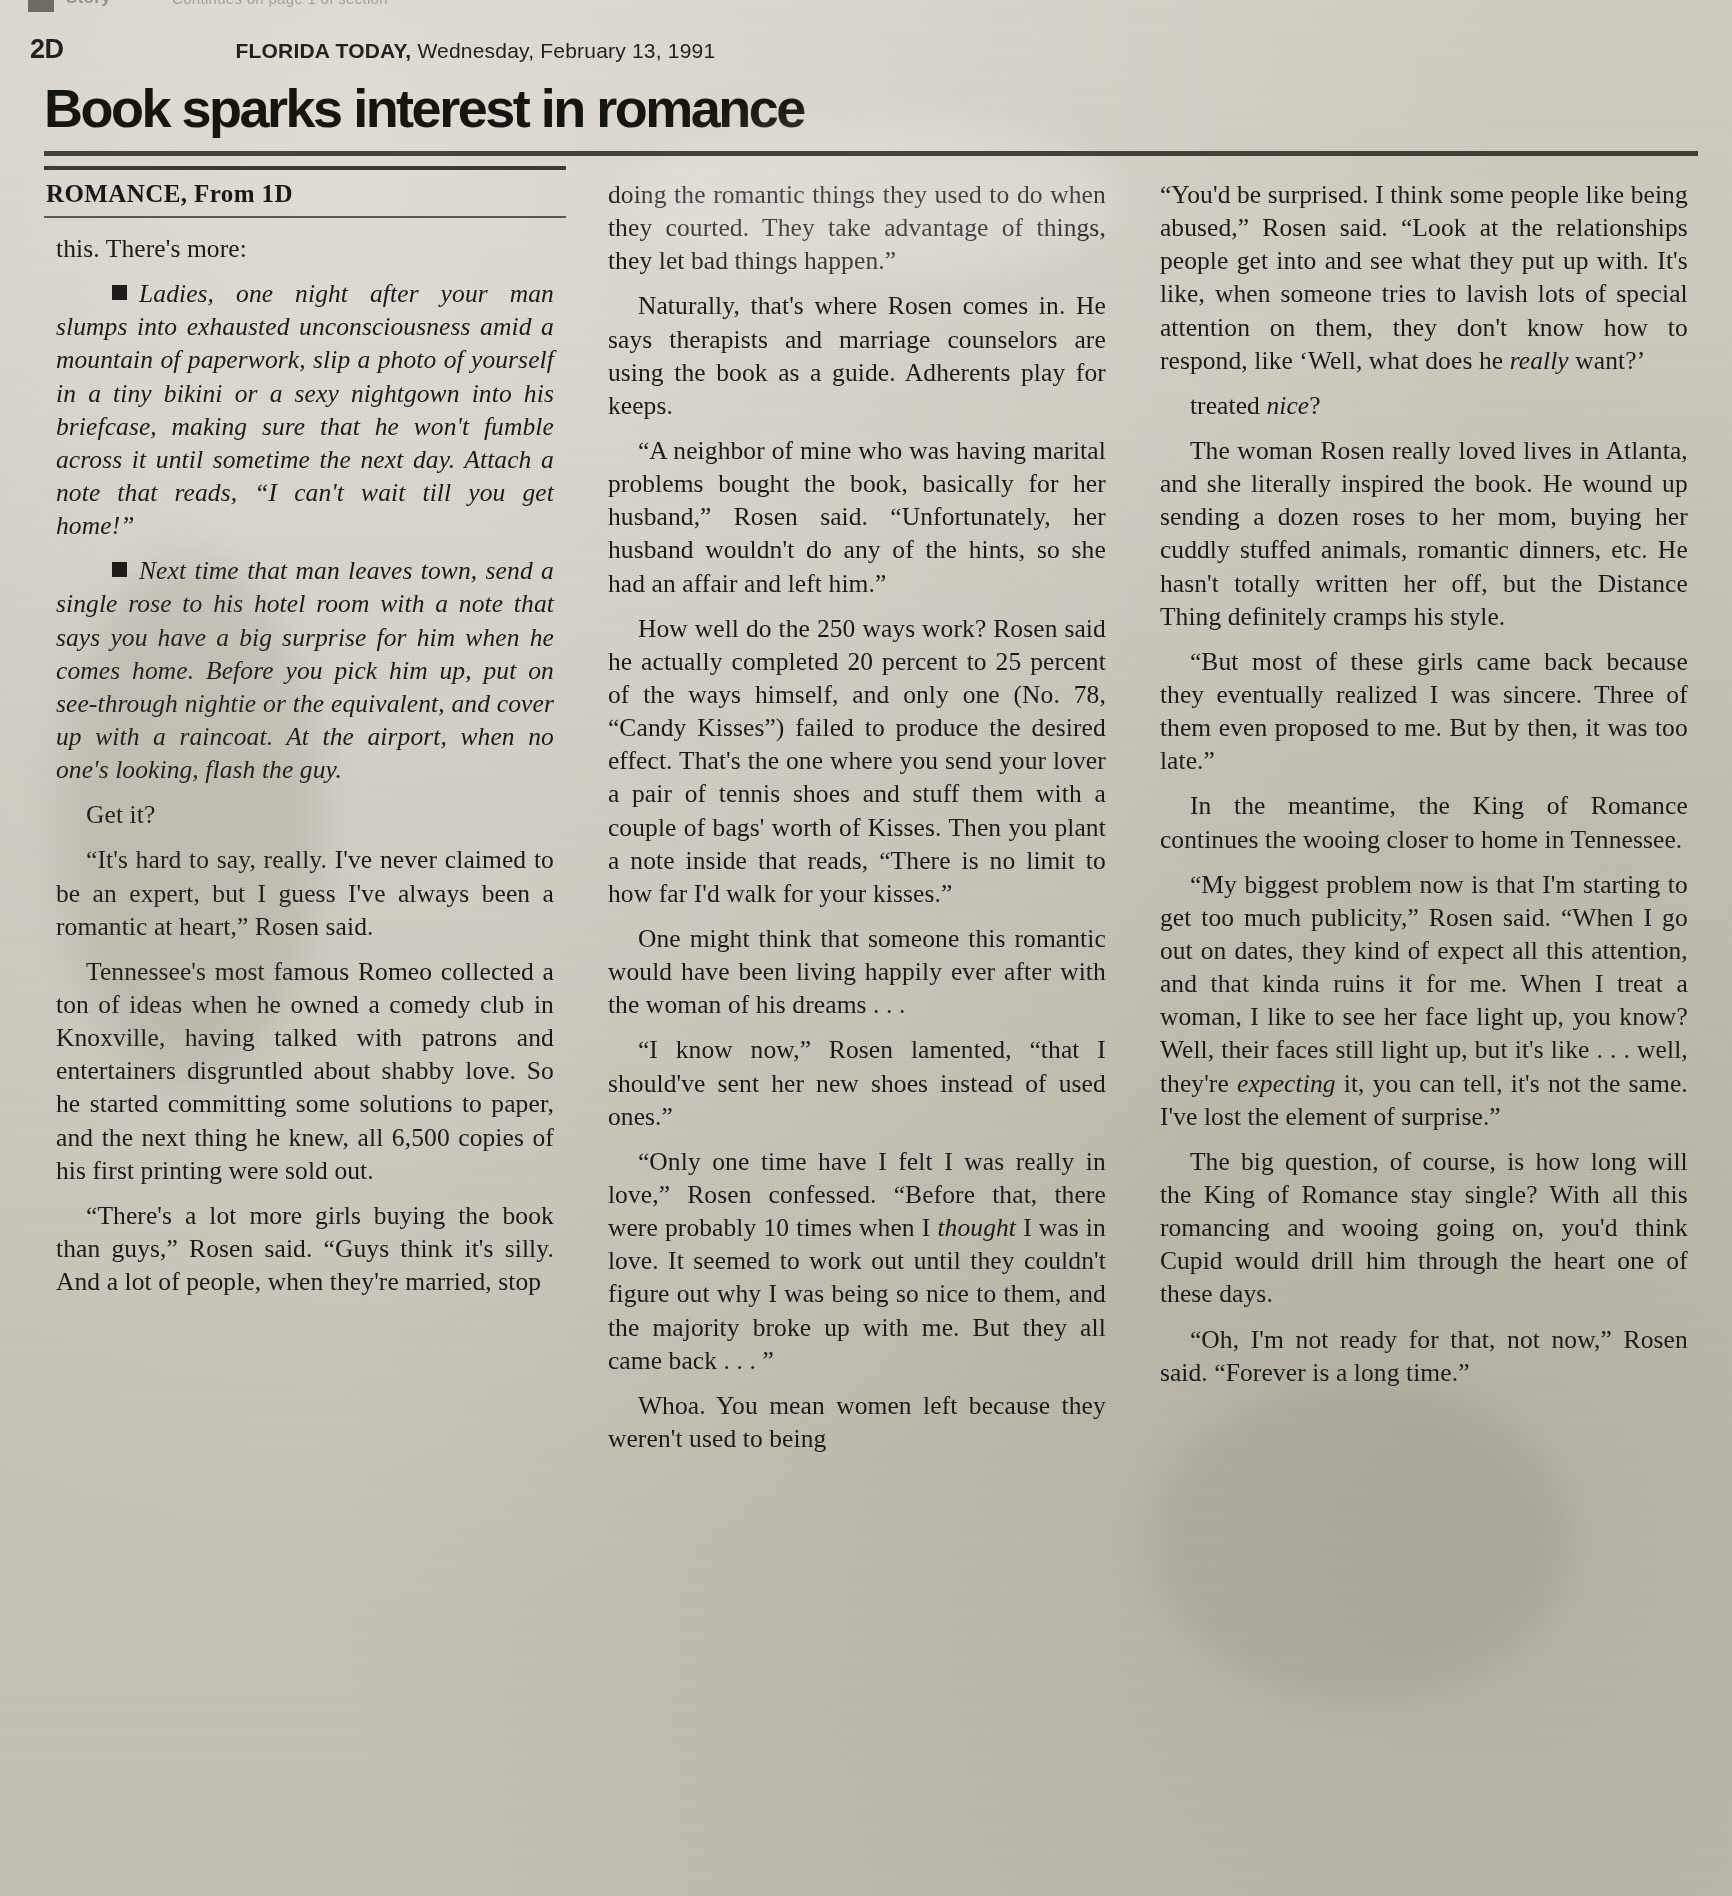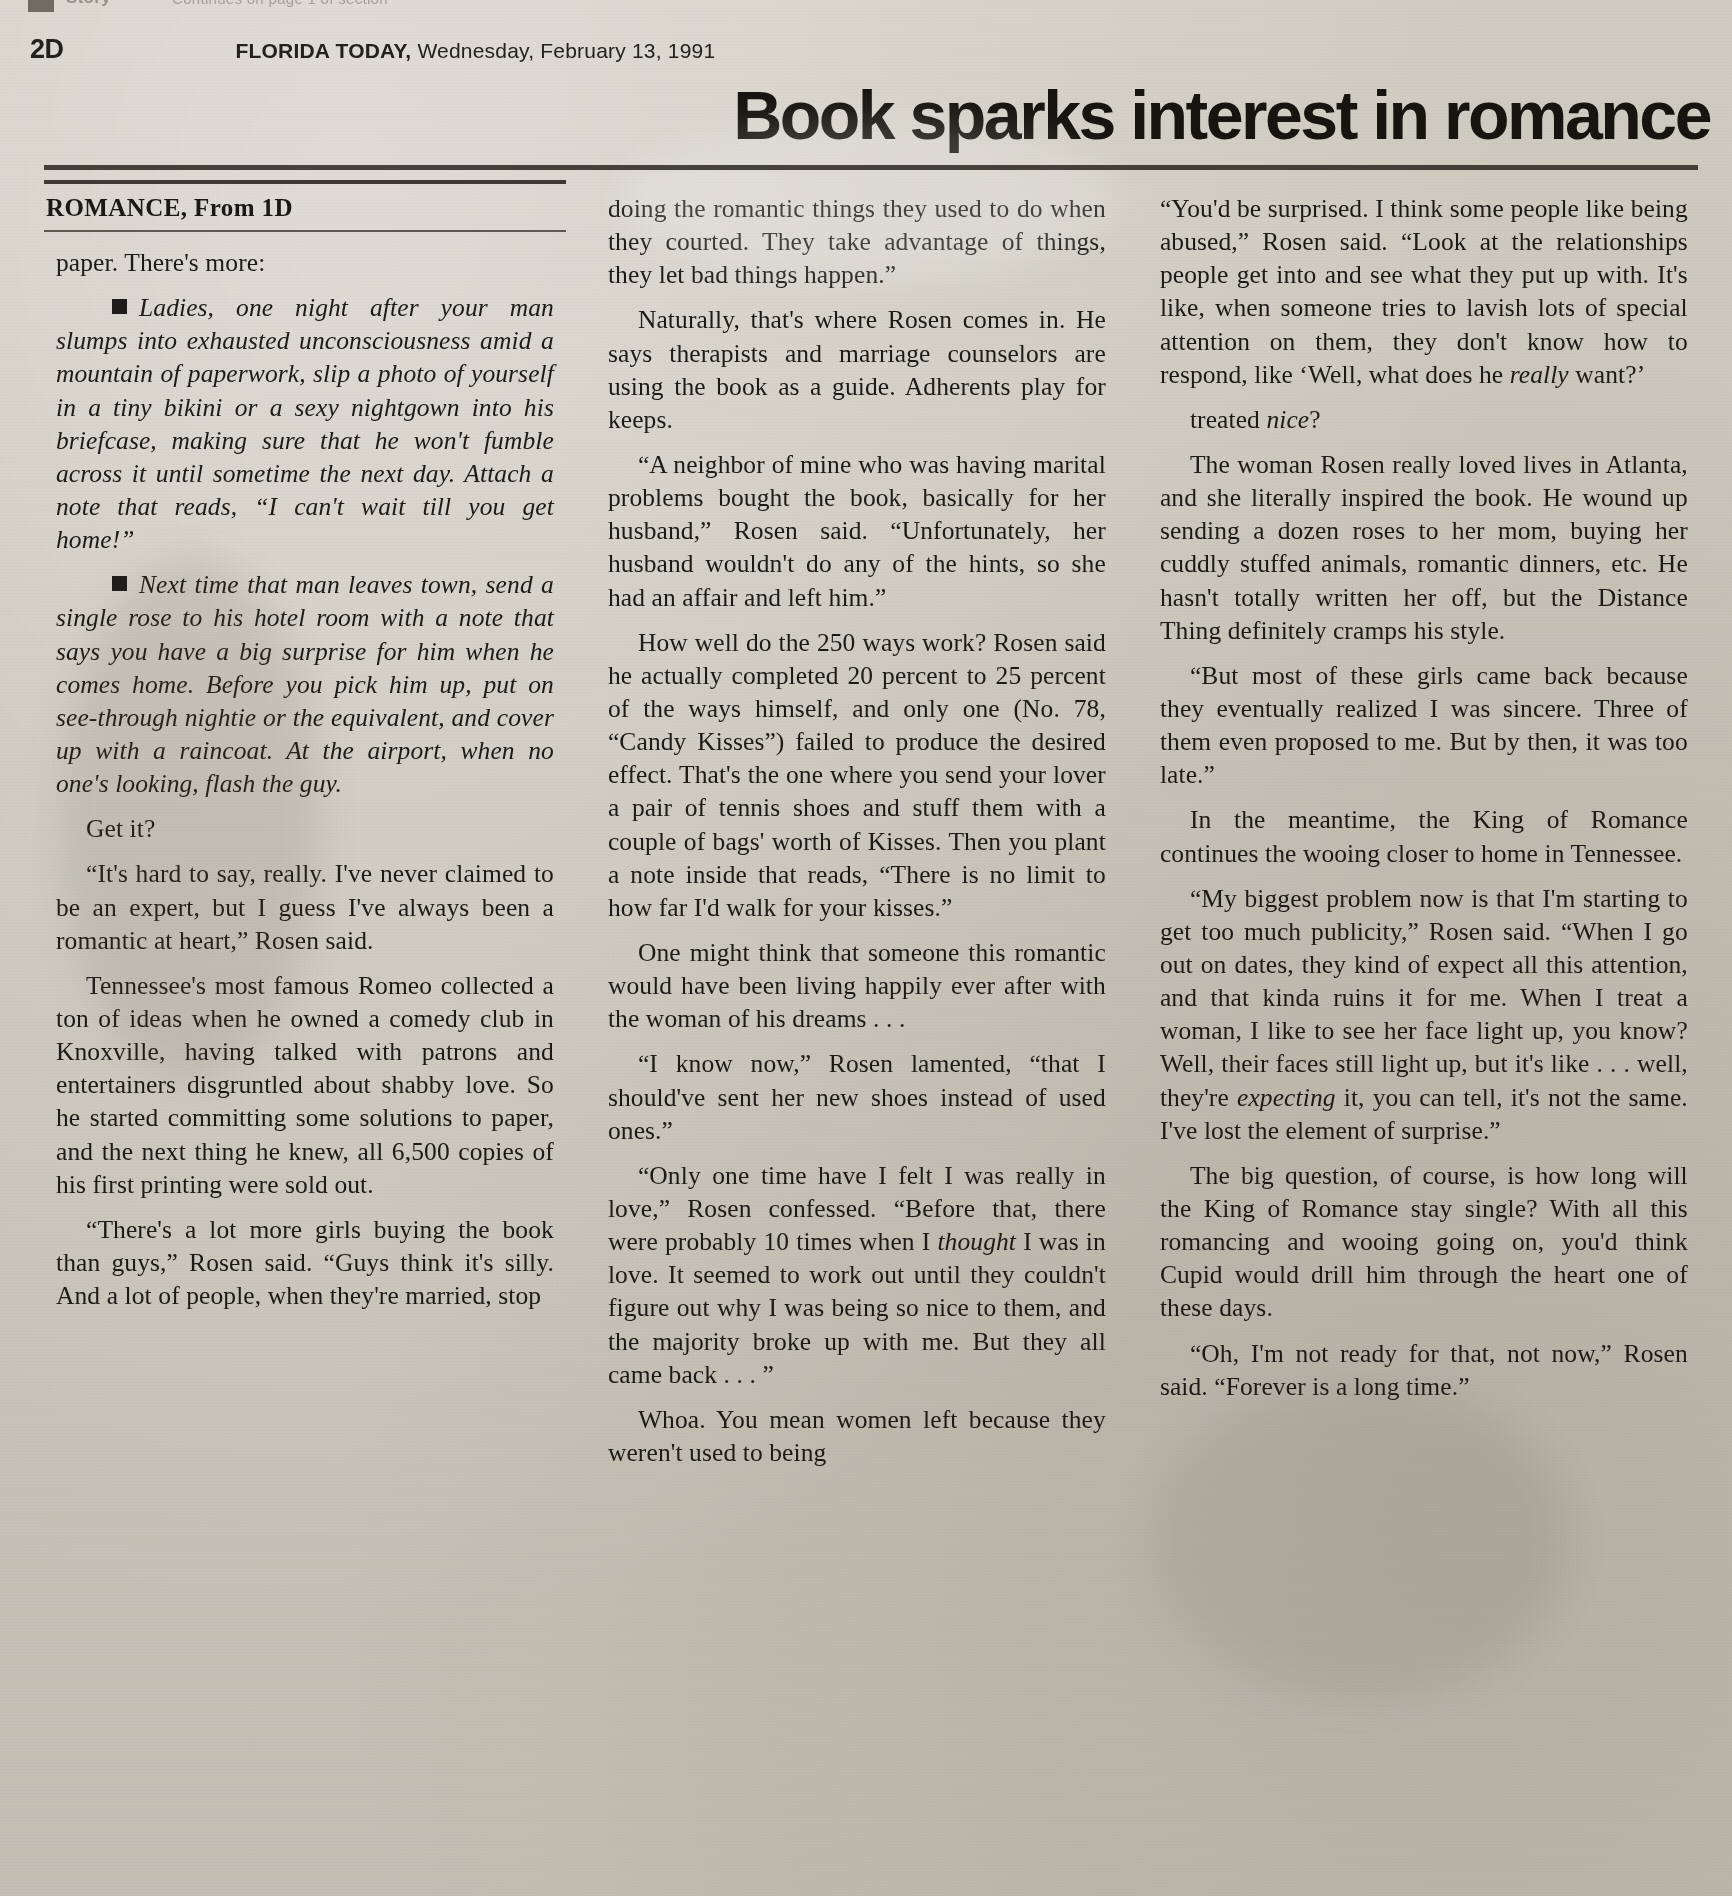--- a/index.html
+++ b/index.html
@@ -74,27 +74,26 @@
     color: #24221e;
     letter-spacing: 0.2px;
     margin-left: 150px;
   }
   .dateline b { font-weight: bold; }
 
   
   .headline {
     font-family: "Liberation Sans", sans-serif;
     font-weight: bold;
-    font-size: 68px;
+    font-size: 54px;
     line-height: 1.0;
     letter-spacing: -2.5px;
     color: #17150f;
     padding: 16px 0 6px 22px;
     white-space: nowrap;
-    text-align: right;
   }
 
   .rule-thick {
     height: 5px;
     background: #2a2720;
     margin: 10px 12px 0 22px;
     opacity: .85;
   }
 
   
@@ -187,21 +186,21 @@
   <div class="headline">Book sparks interest in romance</div>
 
   <div class="rule-thick"></div>
 
   <div class="cols">
     <div class="col">
       <div class="kicker-rule-top"></div>
       <div class="kicker">ROMANCE, From 1D</div>
       <div class="kicker-rule-bottom"></div>
       <div id="col0">
-          <p class="body noindent">paper. There's more:</p>
+          <p class="body noindent">this. There's more:</p>
           <p class="body bullet"><span class="bullet-sq"></span><span>Ladies, one night after your man slumps into exhausted unconsciousness amid a mountain of paperwork, slip a photo of yourself in a tiny bikini or a sexy nightgown into his briefcase, making sure that he won't fumble across it until sometime the next day. Attach a note that reads, “I can't wait till you get home!”</span></p>
           <p class="body bullet"><span class="bullet-sq"></span><span>Next time that man leaves town, send a single rose to his hotel room with a note that says you have a big surprise for him when he comes home. Before you pick him up, put on see-through nightie or the equivalent, and cover up with a raincoat. At the airport, when no one's looking, flash the guy.</span></p>
           <p class="body">Get it?</p>
           <p class="body">“It's hard to say, really. I've never claimed to be an expert, but I guess I've always been a romantic at heart,” Rosen said.</p>
           <p class="body">Tennessee's most famous Romeo collected a ton of ideas when he owned a comedy club in Knoxville, having talked with patrons and entertainers disgruntled about shabby love. So he started committing some solutions to paper, and the next thing he knew, all 6,500 copies of his first printing were sold out.</p>
           <p class="body">“There's a lot more girls buying the book than guys,” Rosen said. “Guys think it's silly. And a lot of people, when they're married, stop</p>
         </div>
     </div>
     <div class="col">
       <div id="col1">

